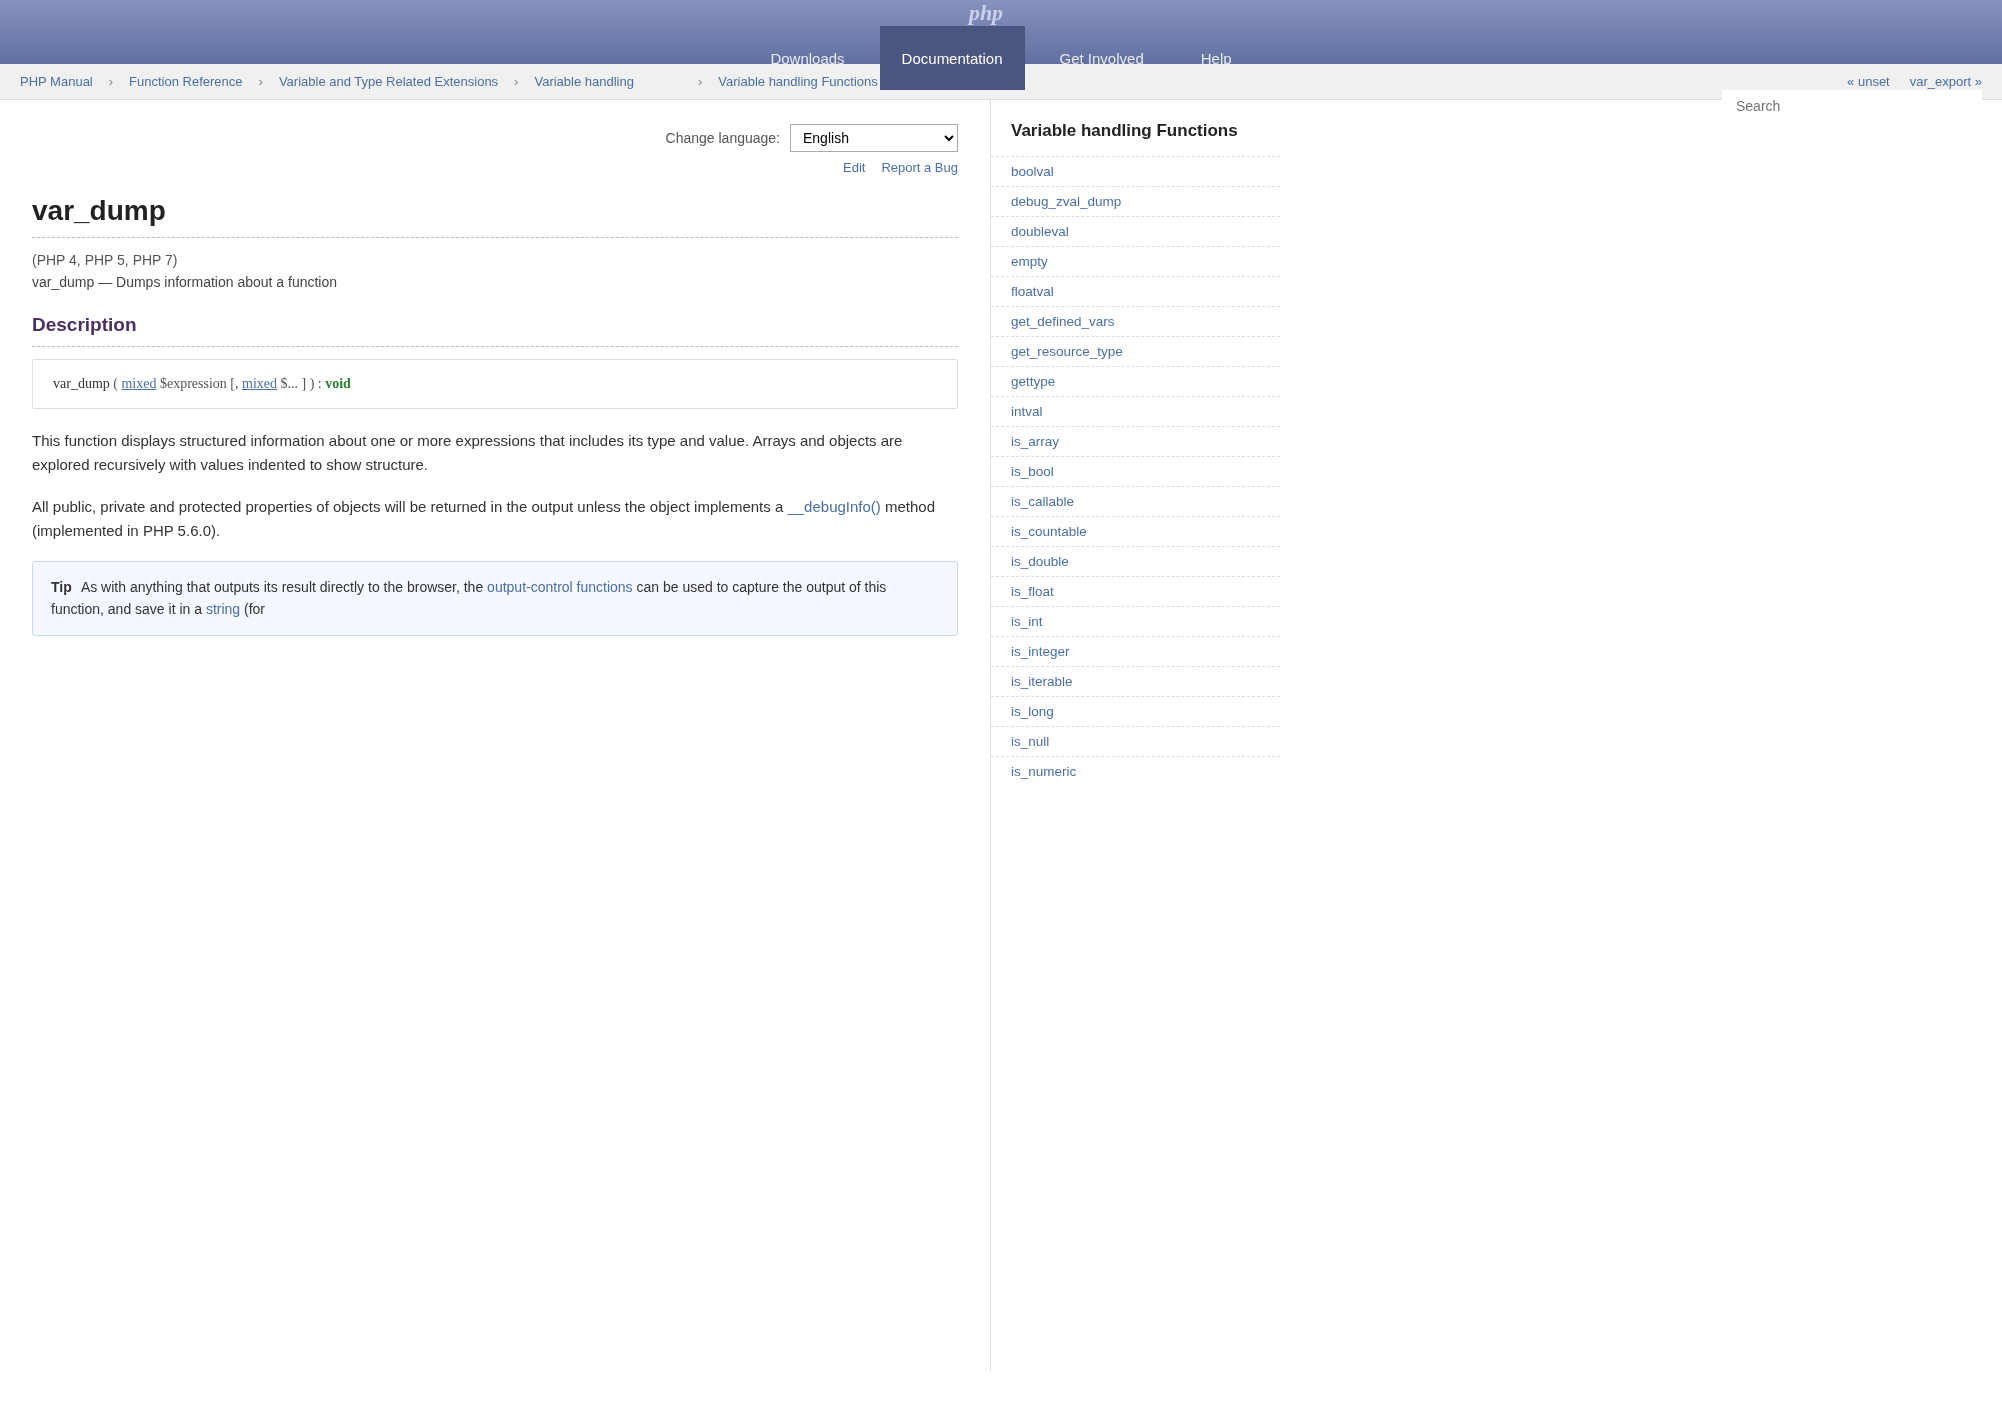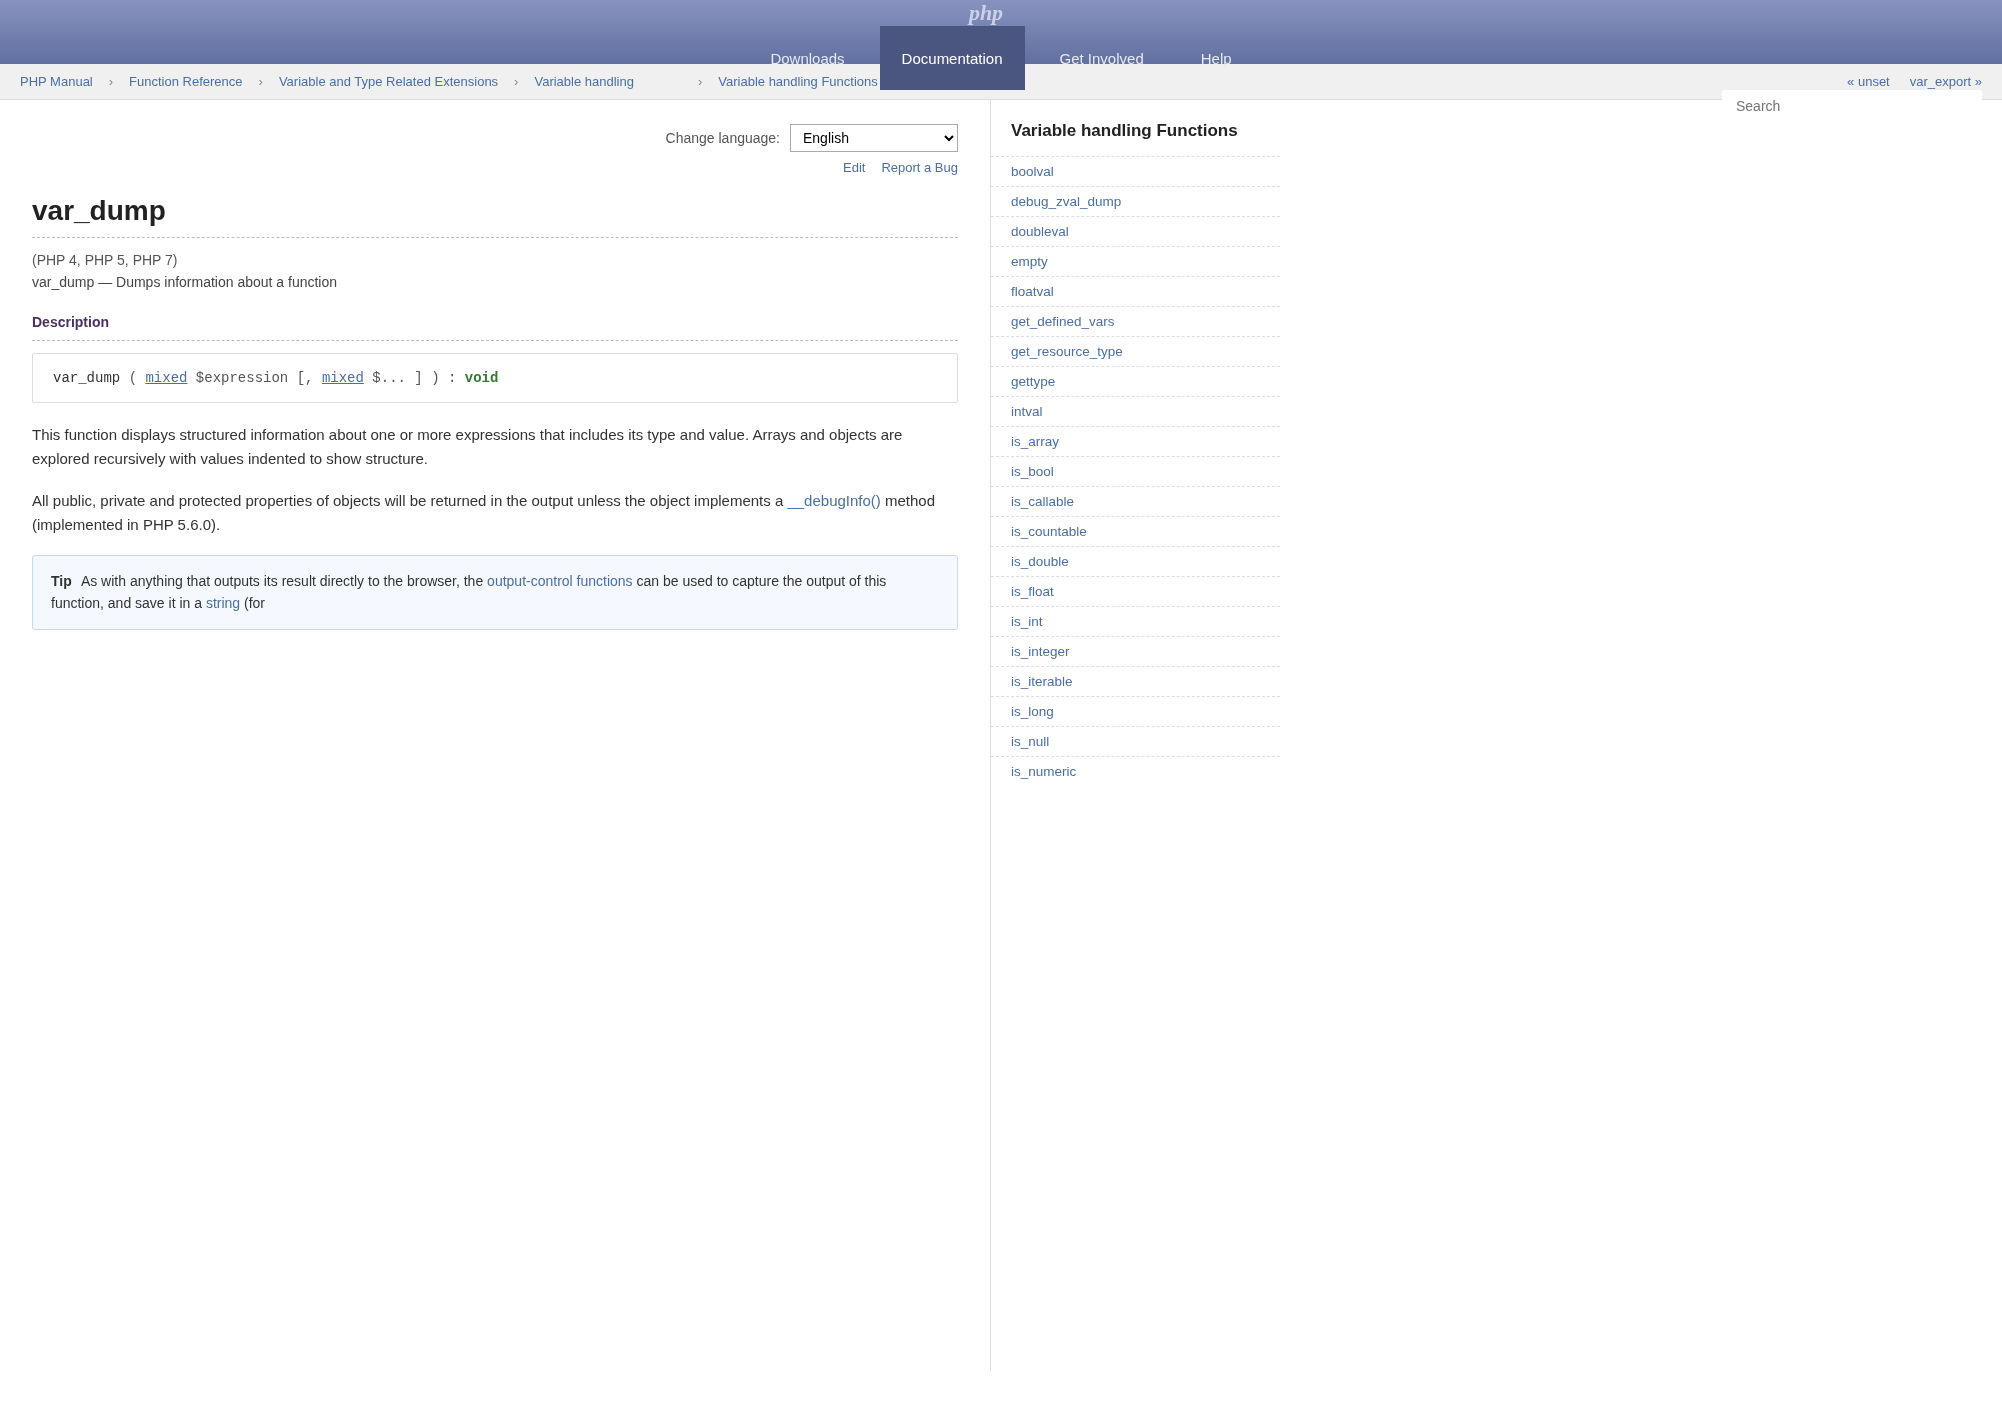--- a/index.html
+++ b/index.html
@@ -131,35 +131,35 @@
       margin-bottom: 6px;
     }
     .func-desc {
       font-size: 14px;
       color: #444;
       margin-bottom: 24px;
     }
 
     
     .section-title {
-      font-size: 14px;
+      font-size: 19px;
       font-weight: bold;
       color: #4a3060;
       margin-bottom: 12px;
       padding-bottom: 10px;
       border-bottom: 1px dashed #bbb;
     }
 
     
     .code-block {
       background: #fff;
       border: 1px solid #ddd;
       border-radius: 2px;
       padding: 16px 20px;
-      font-family: Liberation Mono, monospace;
+      font-family: Liberation Serif, serif;
       font-size: 14px;
       color: #333;
       margin-bottom: 20px;
     }
     .code-func { color: #333; }
     .code-type { color: #4a6fa5; text-decoration: underline; cursor: pointer; }
     .code-param { color: #555; }
     .code-keyword { color: #2e7d32; font-weight: bold; }
     .code-punc { color: #555; }
 

